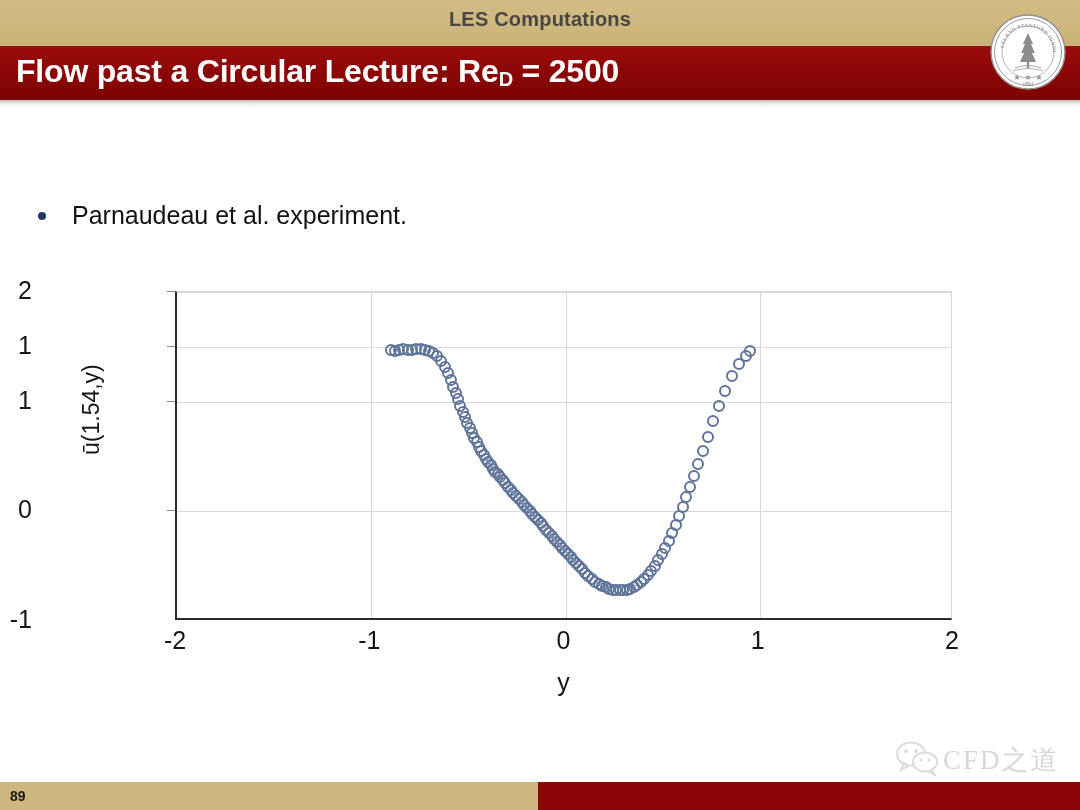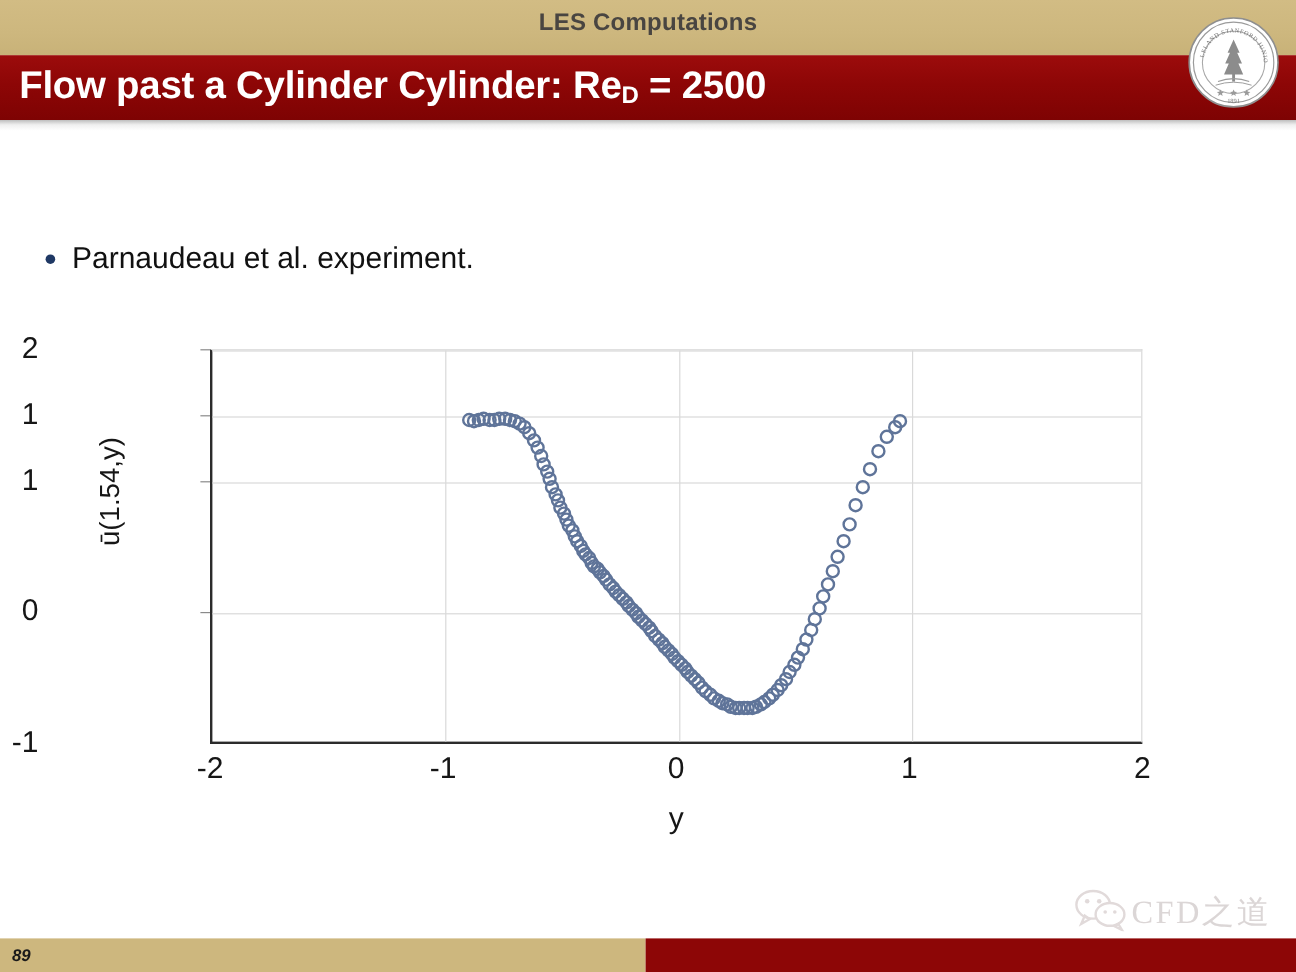--- a/index.html
+++ b/index.html
@@ -38,21 +38,21 @@
   }
 
   
   .seal{
     position:absolute;left:989px;top:13px;width:78px;height:78px;
   }
 
   
   .bullet-row{
     position:absolute;left:38px;top:200px;width:900px;
-    display:flex;align-items:flex-start;gap:14px;
+    display:flex;align-items:flex-start;gap:26px;
   }
   .bullet-dot{
     width:8px;height:8px;border-radius:50%;background:#1f3864;
     margin-top:12px;flex:0 0 auto;
   }
   .bullet-text{
     font-size:25px;color:#111111;line-height:1.2;
   }
 
   
@@ -108,21 +108,21 @@
   }
   .wm-text{
     position:absolute;left:48px;top:2px;
     font-size:27px;color:#d8d2d2;
     letter-spacing:2px;white-space:nowrap;
     font-family:"Liberation Serif", serif;
   }
 
   
   .footer{
-    position:absolute;left:0;top:782px;width:1080px;height:28px;font-style:italic;
+    position:absolute;left:0;top:782px;width:1080px;height:28px;
   }
   .footer-left{
     position:absolute;left:0;top:0;width:538px;height:28px;
     background:#cdb77e;
   }
   .footer-right{
     position:absolute;left:538px;top:0;width:542px;height:28px;
     background:#8d0606;
   }
   .footer-page{
@@ -139,21 +139,21 @@
   }
 </style>
 </head>
 <body>
 
 <div class="topbar"></div>
 <div class="topbar-title">LES Computations</div>
 
 <div class="titlebar"></div>
 <div class="titlebar-text">
-  <span>Flow past a Cylinder Cylinder: Re</span><sub>D</sub><span> = 2500</span>
+  <span>Flow past a Circular Lecture: Re</span><sub>D</sub><span> = 2500</span>
 </div>
 <div class="titlebar-shadow"></div>
 
 <div class="seal">
   <svg width="78" height="78" viewBox="0 0 78 78">
     <circle cx="39" cy="39" r="37" fill="#ffffff" stroke="#8f8f8f" stroke-width="1.4"></circle>
     <circle cx="39" cy="39" r="33.5" fill="none" stroke="#9b9b9b" stroke-width="1"></circle>
     <circle cx="39" cy="39" r="26" fill="none" stroke="#a8a8a8" stroke-width="0.9"></circle>
     <path id="sealArc" d="M 39 12 m -25 27 a 25 25 0 1 1 50 0" fill="none"></path>
     <text font-size="5.1" fill="#707070" font-family="'Liberation Serif',serif" letter-spacing="0.5">

